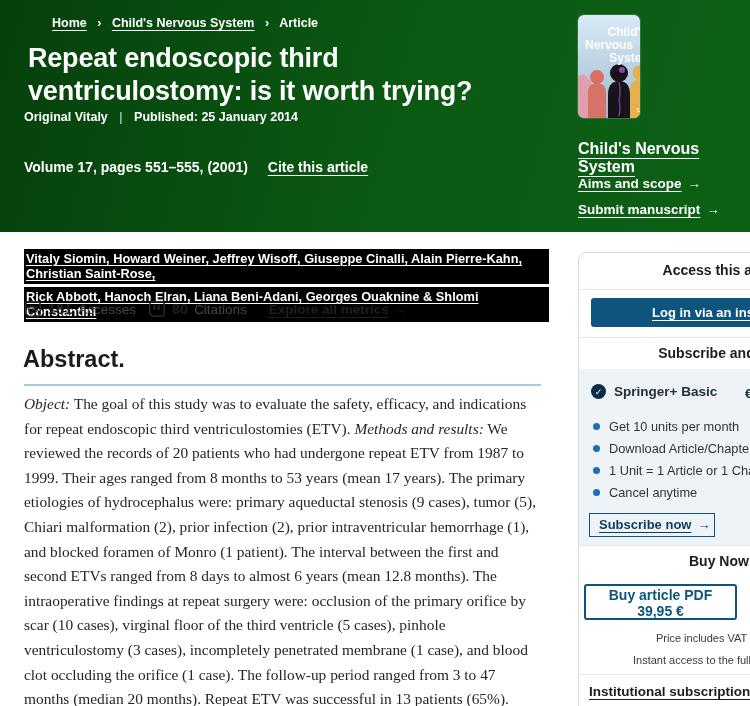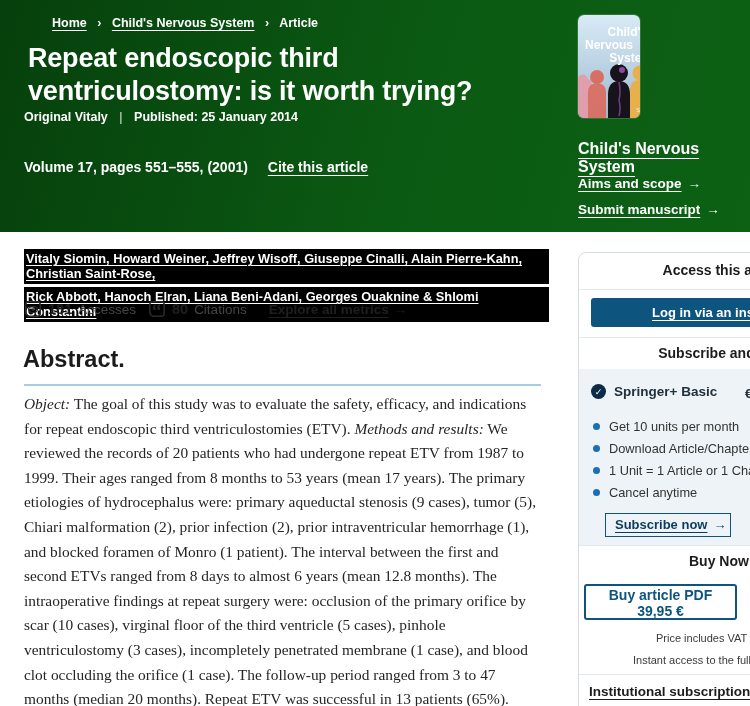--- a/index.html
+++ b/index.html
@@ -58,21 +58,21 @@
   .plan-box{position:absolute;left:0;top:116px;width:100%;height:176px;background:#edf3f7;}
   .plan-row{position:absolute;left:12px;top:15px;display:flex;align-items:center;cursor:pointer;}
   .chk{width:15px;height:15px;border-radius:50%;background:#0c2b46;color:#fff;font-size:9px;
        display:flex;align-items:center;justify-content:center;margin-right:8px;}
   .plan-name{font-size:13.5px;font-weight:600;color:#22303c;}
   .plan-price{position:absolute;left:166px;top:17px;font-size:13px;font-weight:600;color:#22303c;white-space:nowrap;}
   .bullet{position:absolute;left:14px;display:flex;align-items:center;}
   .dot{width:7px;height:7px;border-radius:50%;background:#1a6fb5;margin-right:9px;flex:none;}
   .bullet span.txt{font-size:12.8px;color:#333;white-space:nowrap;}
   .subnow{position:absolute;left:10px;top:144px;border:1px solid #0d547e;padding:3px 4px 4px 9px;
-          background:#edf3f7;cursor:pointer;font-size:13px;font-weight:700;color:#0b3c5c;margin-left:16px;}
+          background:#edf3f7;cursor:pointer;font-size:13px;font-weight:700;color:#0b3c5c;}
   .subnow .lbl{text-decoration:underline;text-underline-offset:3px;}
   .subnow .arr{margin-left:6px;font-weight:400;}
   .buy-head{position:absolute;left:110px;top:300px;font-size:14px;font-weight:700;color:#1c1c1c;}
   .buy-btn{position:absolute;left:5px;top:331px;width:153px;height:36px;background:#fff;
            border:2px solid #0d547e;border-radius:3px;cursor:pointer;
            font-size:14px;font-weight:700;color:#0d547e;font-family:"Liberation Sans",sans-serif;}
   .note{position:absolute;font-size:11px;color:#3a3a3a;white-space:nowrap;}
   .inst-link{position:absolute;left:10px;top:431px;font-size:13.5px;font-weight:700;color:#1c1c1c;cursor:pointer;}
   .inst-link .lbl{text-decoration:underline;text-underline-offset:3px;}
 </style>

